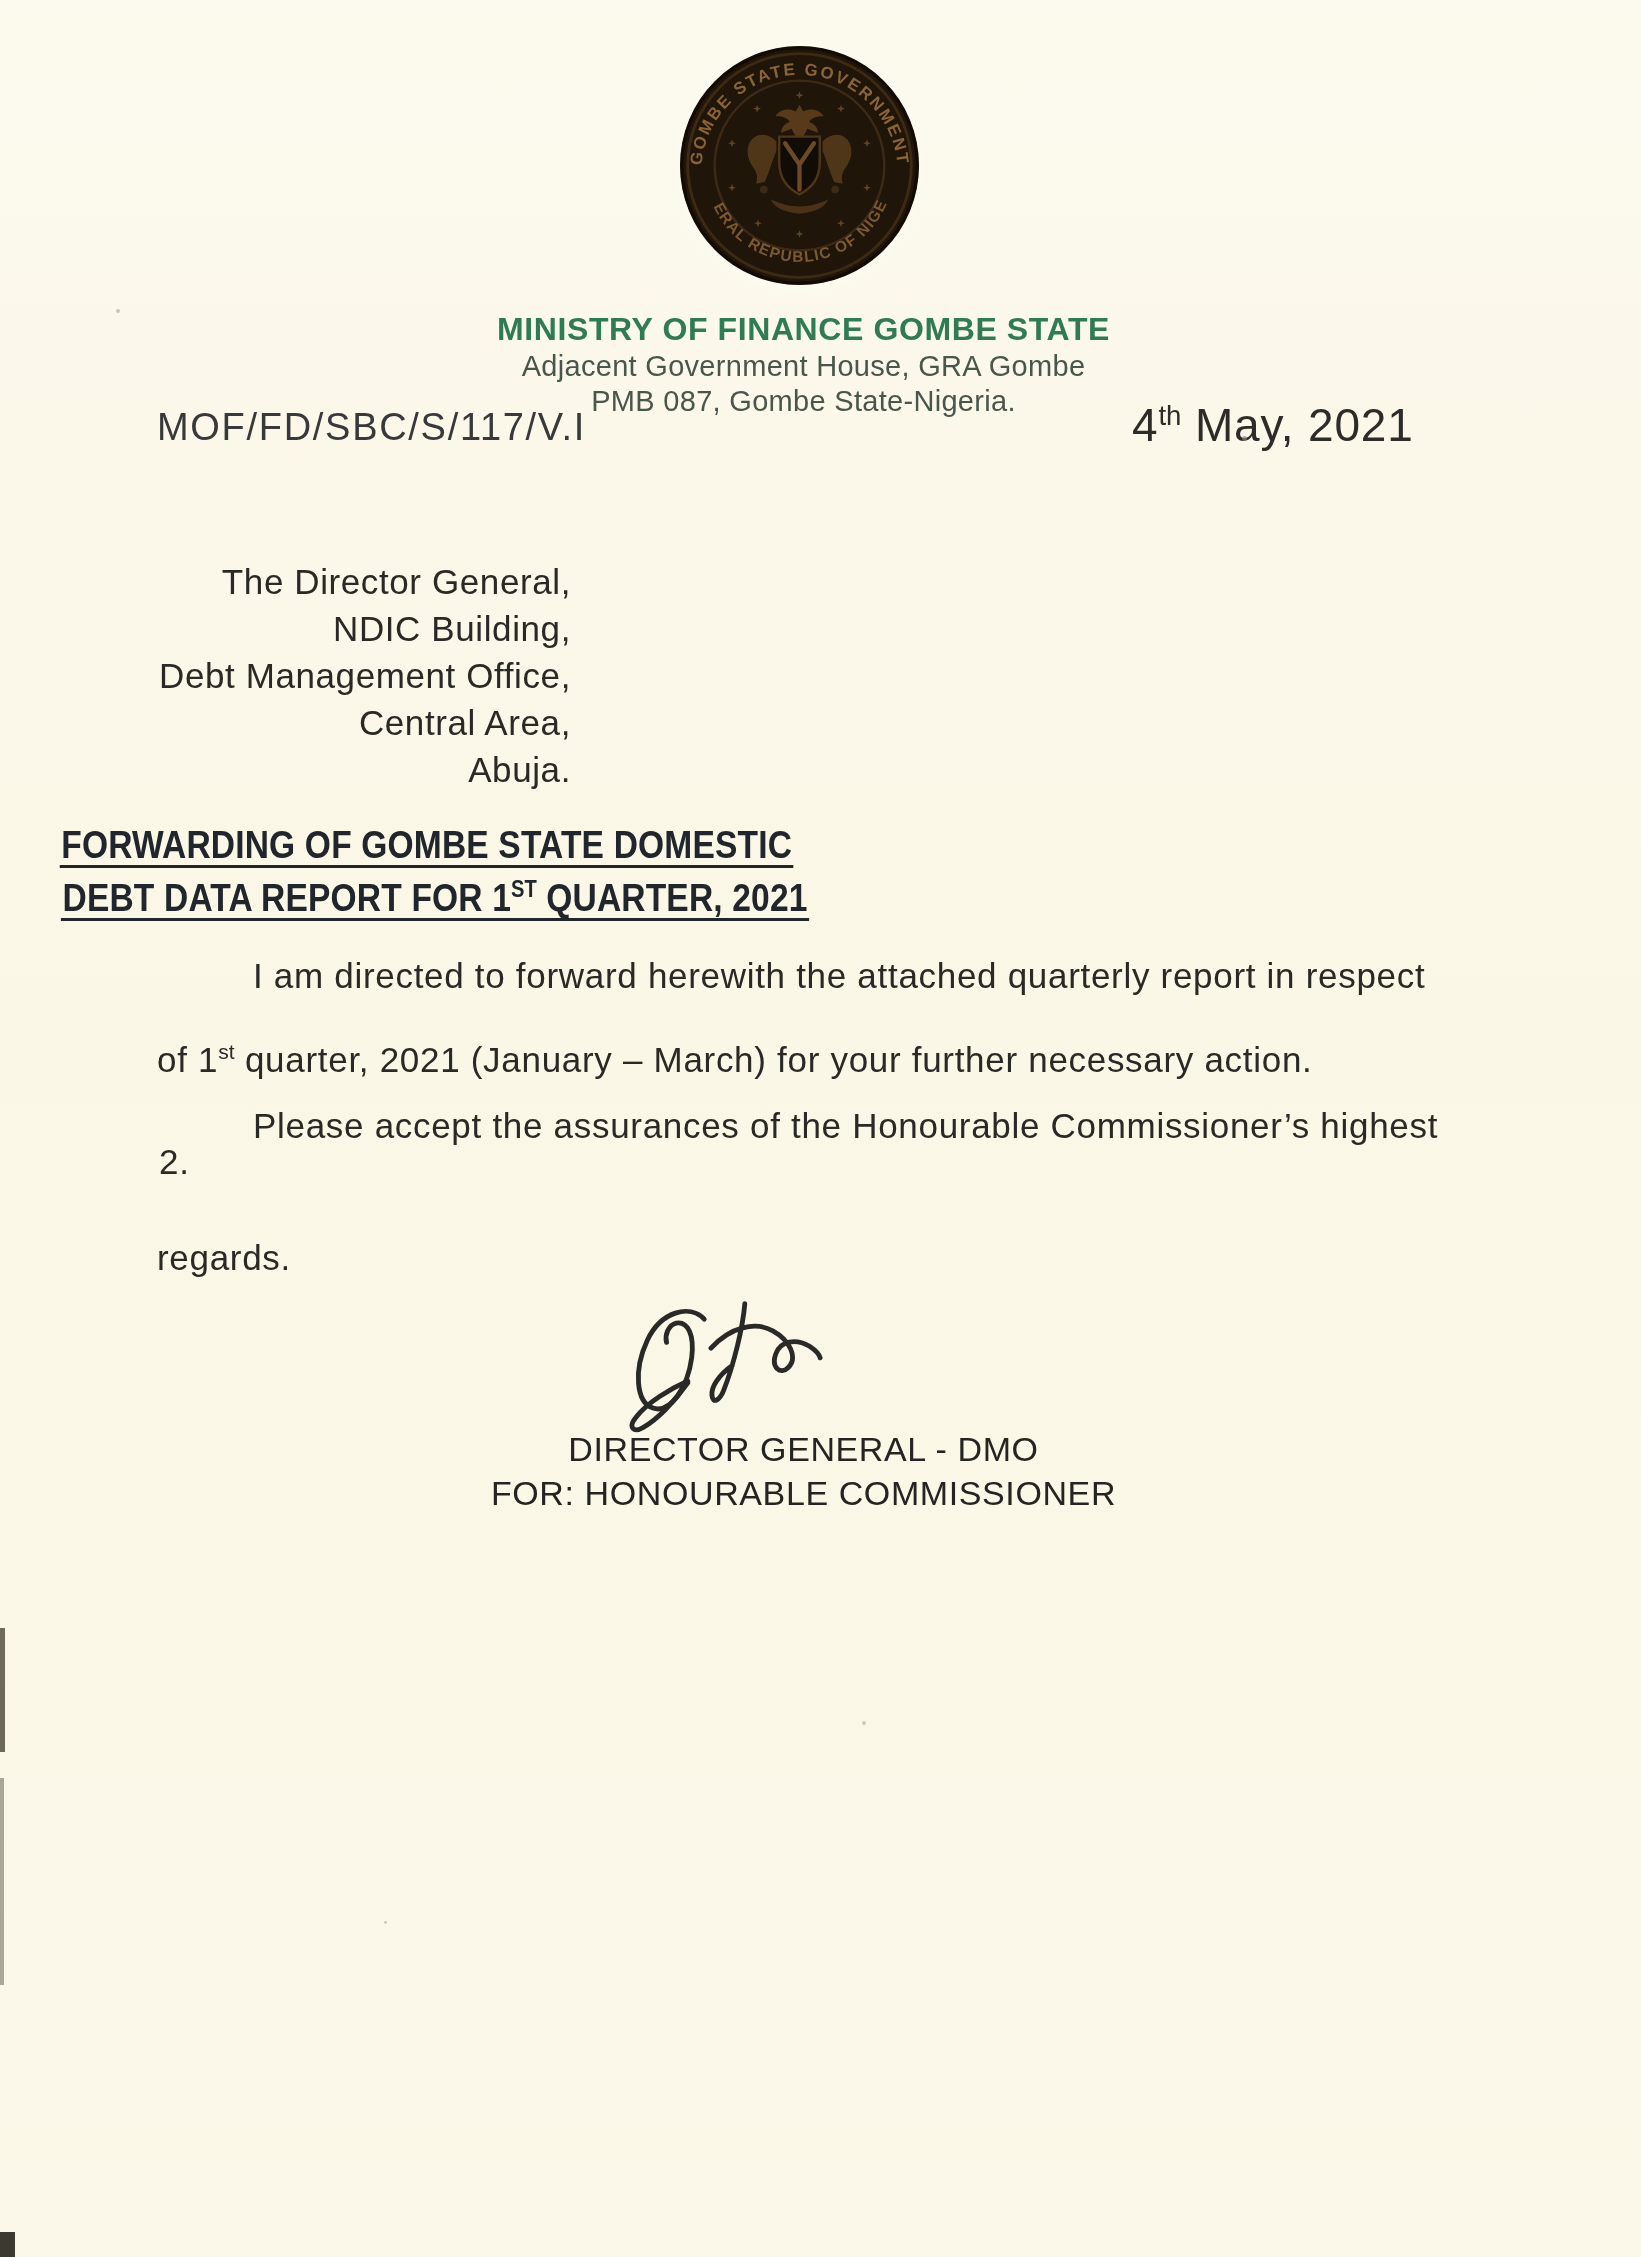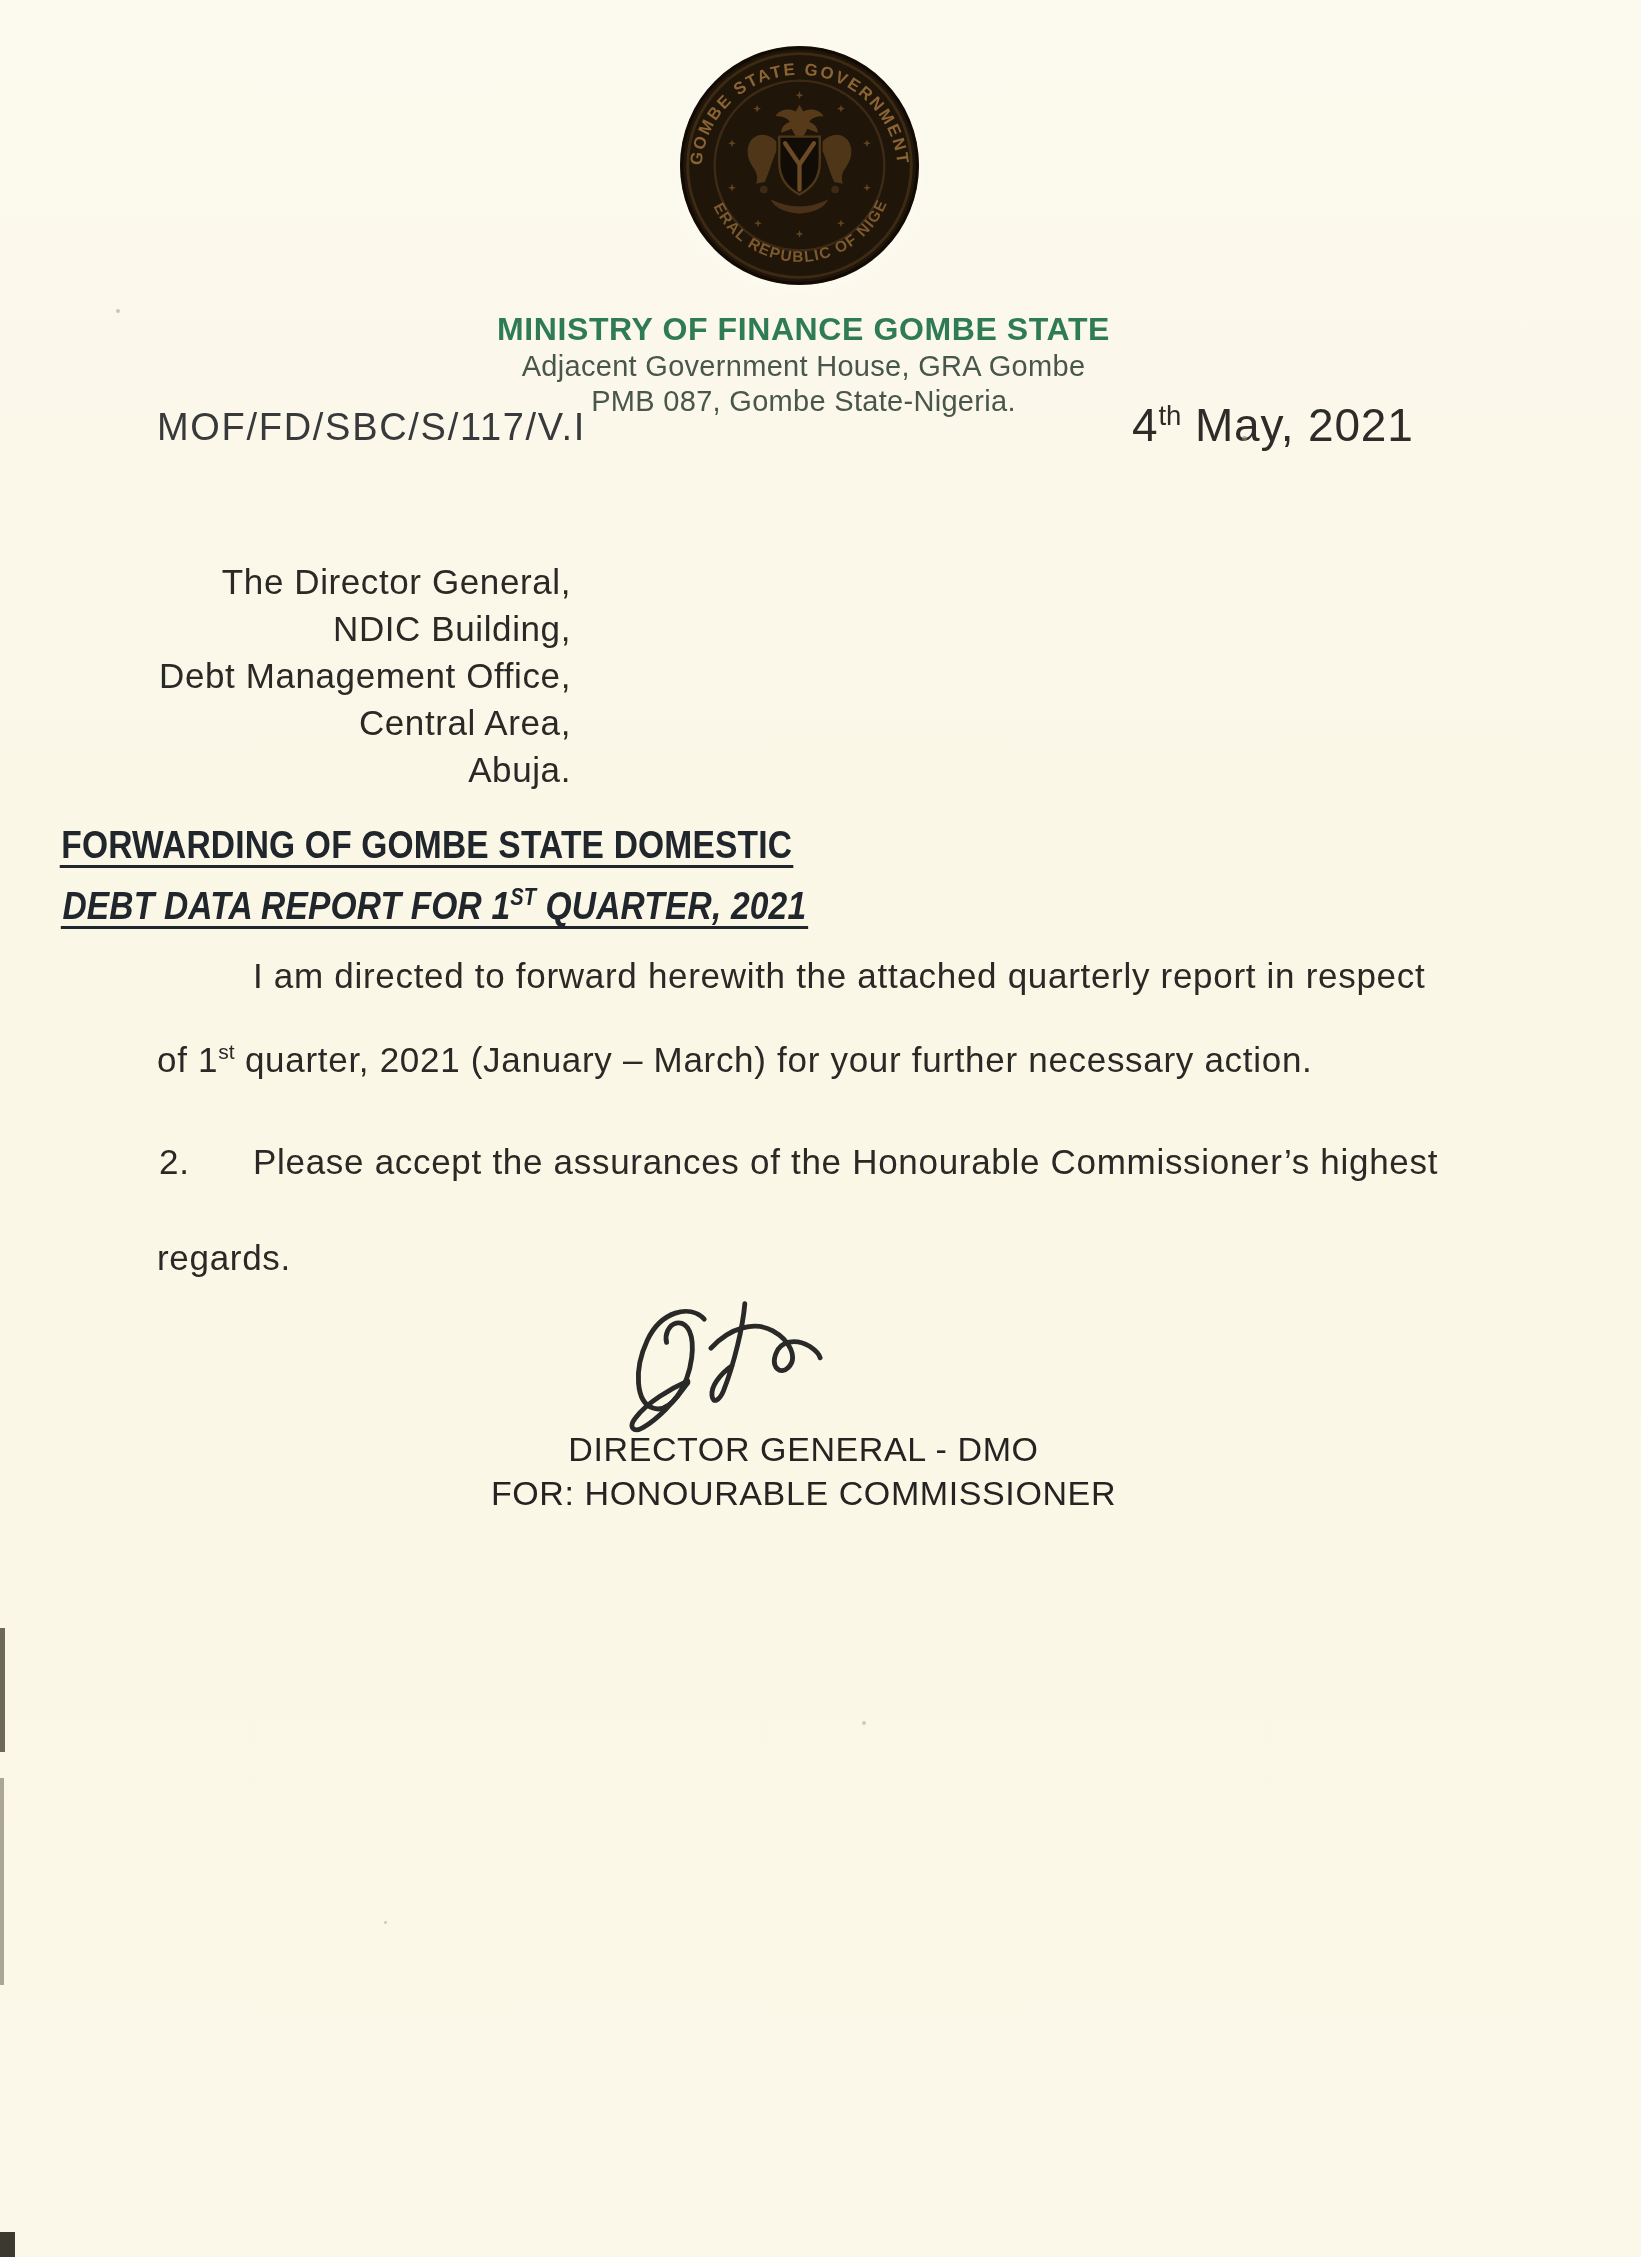--- a/index.html
+++ b/index.html
@@ -47,27 +47,27 @@
   .subject{top:826px;font-weight:bold;color:#20262b;}
   .subject .ln{
     display:inline-block;
     font-size:39px;letter-spacing:0.2px;
     transform:scaleX(.86);transform-origin:50% 50%;
     border-bottom:3.9px solid #20262b;
     padding:0 1.9px 1.9px 1.9px;
     line-height:37px;
     white-space:nowrap;
   }
-  .subject .row2{margin-top:11px;font-style:italic;}
+  .subject .row2{margin-top:3px;}
 
   .bodyline{font-size:35px;letter-spacing:0.7px;color:#2b2926;white-space:nowrap;}
   .p1l1{left:253px;top:956px;}
   .p1l2{left:157px;top:1040px;}
   .p2num{left:159px;top:1142px;}
-  .p2l1{left:253px;top:1142px;}
+  .p2l1{left:253px;top:1106px;}
   .p2l2{left:157px;top:1226px;margin-top:12px;}
 
   .signature-svg{position:absolute;left:565px;top:1296px;width:263px;height:143px;}
 
   .signatory{
     top:1427px;font-size:34px;line-height:44px;letter-spacing:0.6px;color:#262422;
   }
 
   
   .edge-a{left:0;top:1628px;width:4.8px;height:124px;background:#55503f;opacity:.85;}

